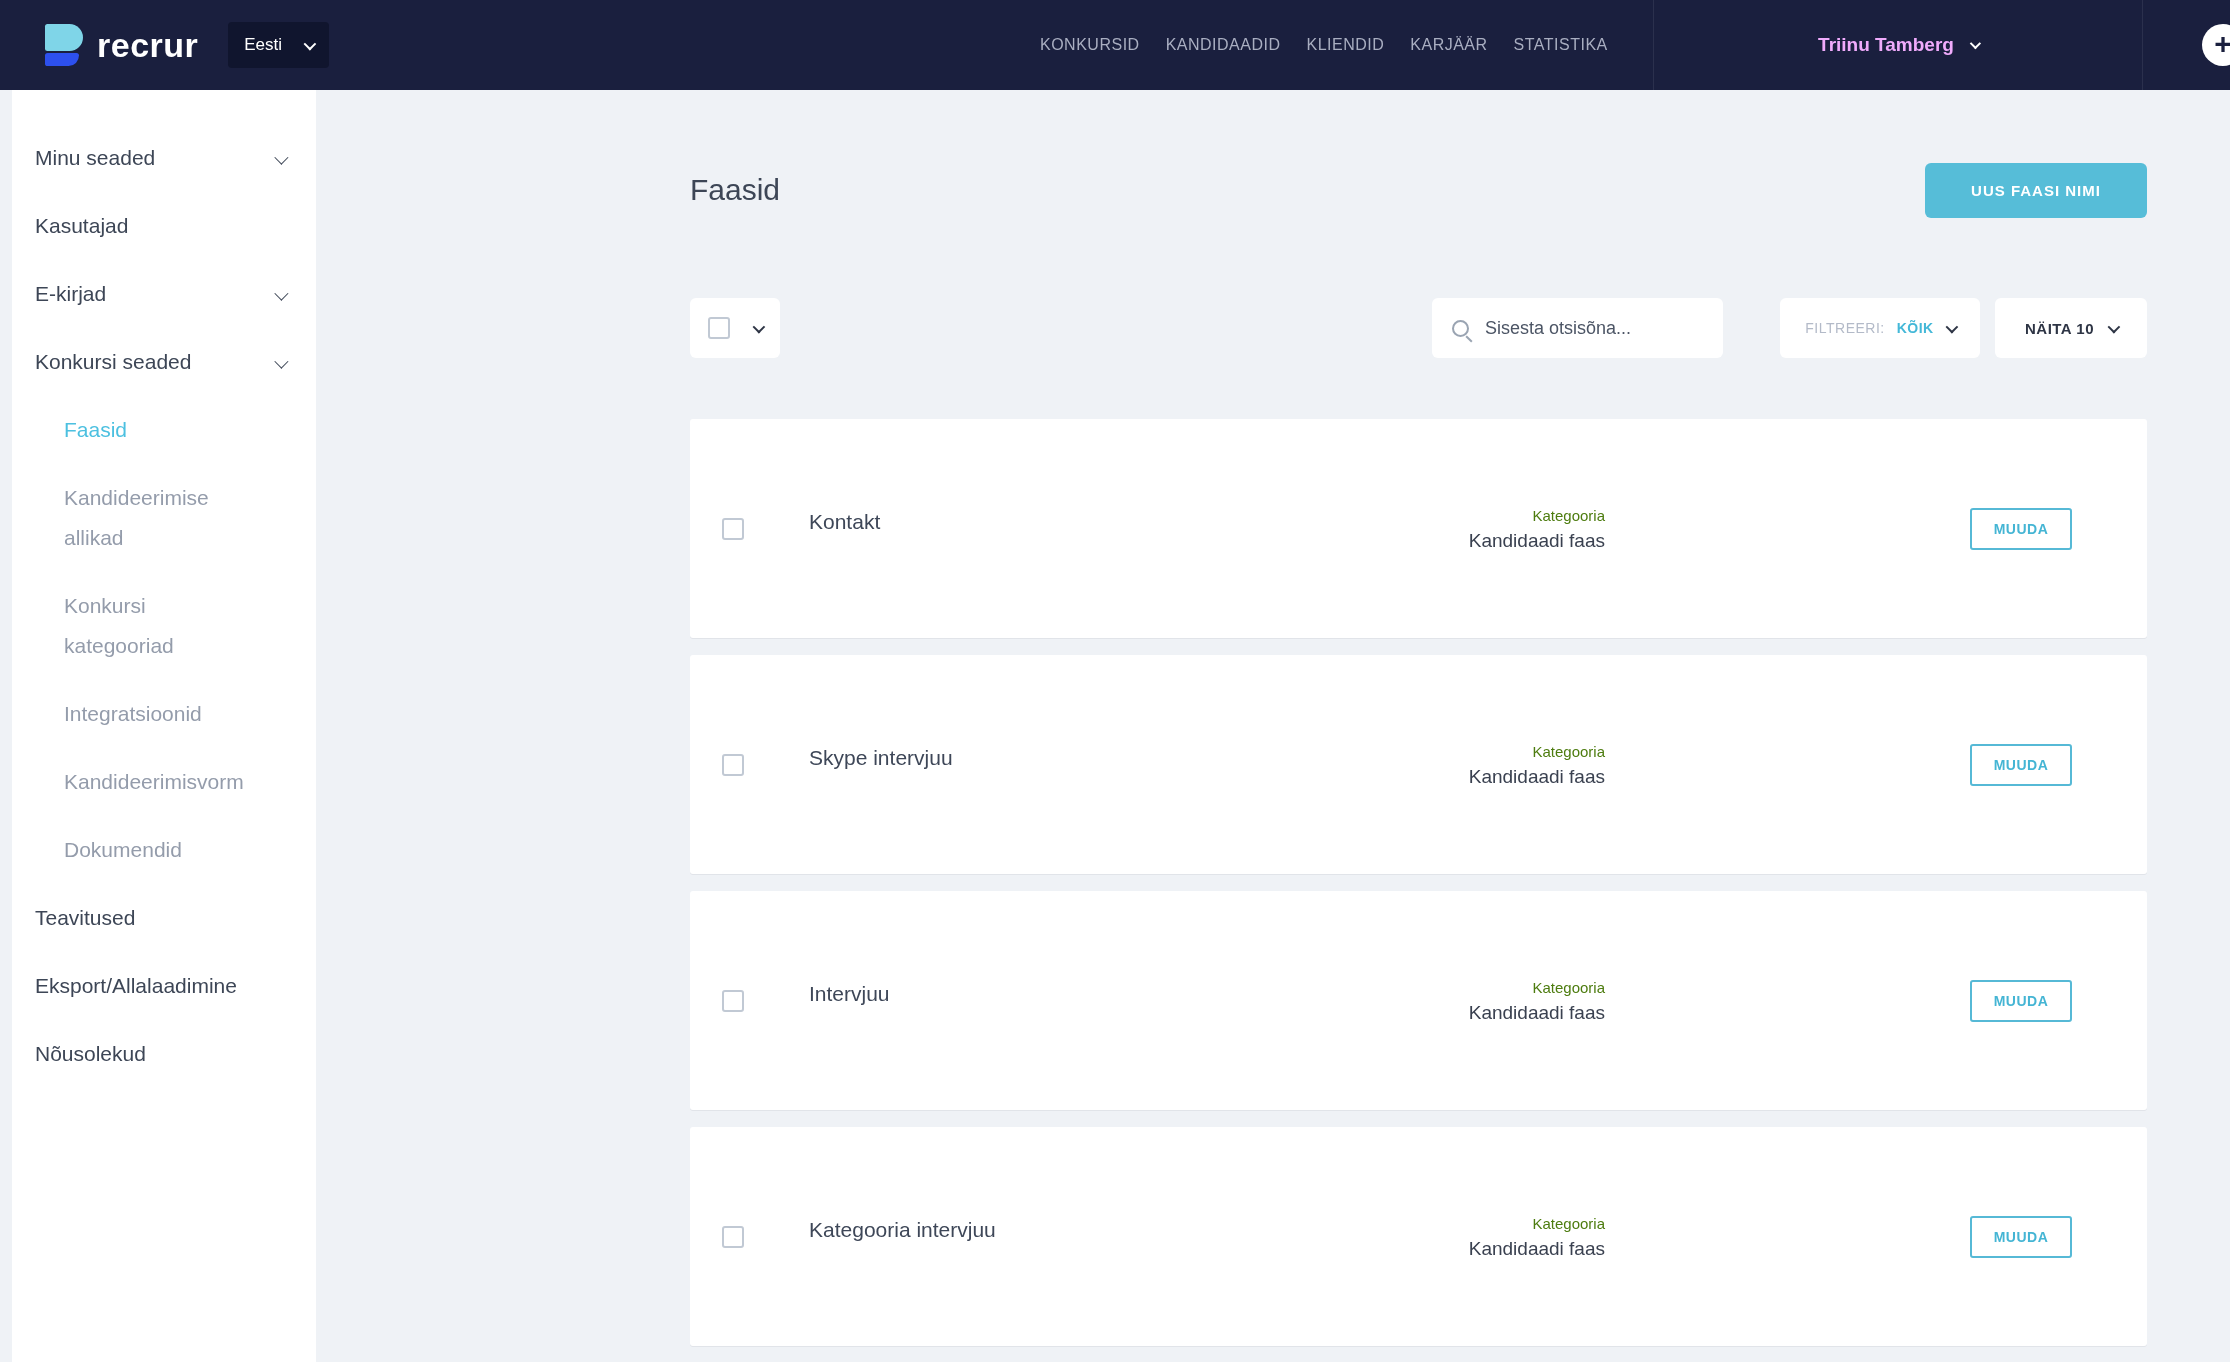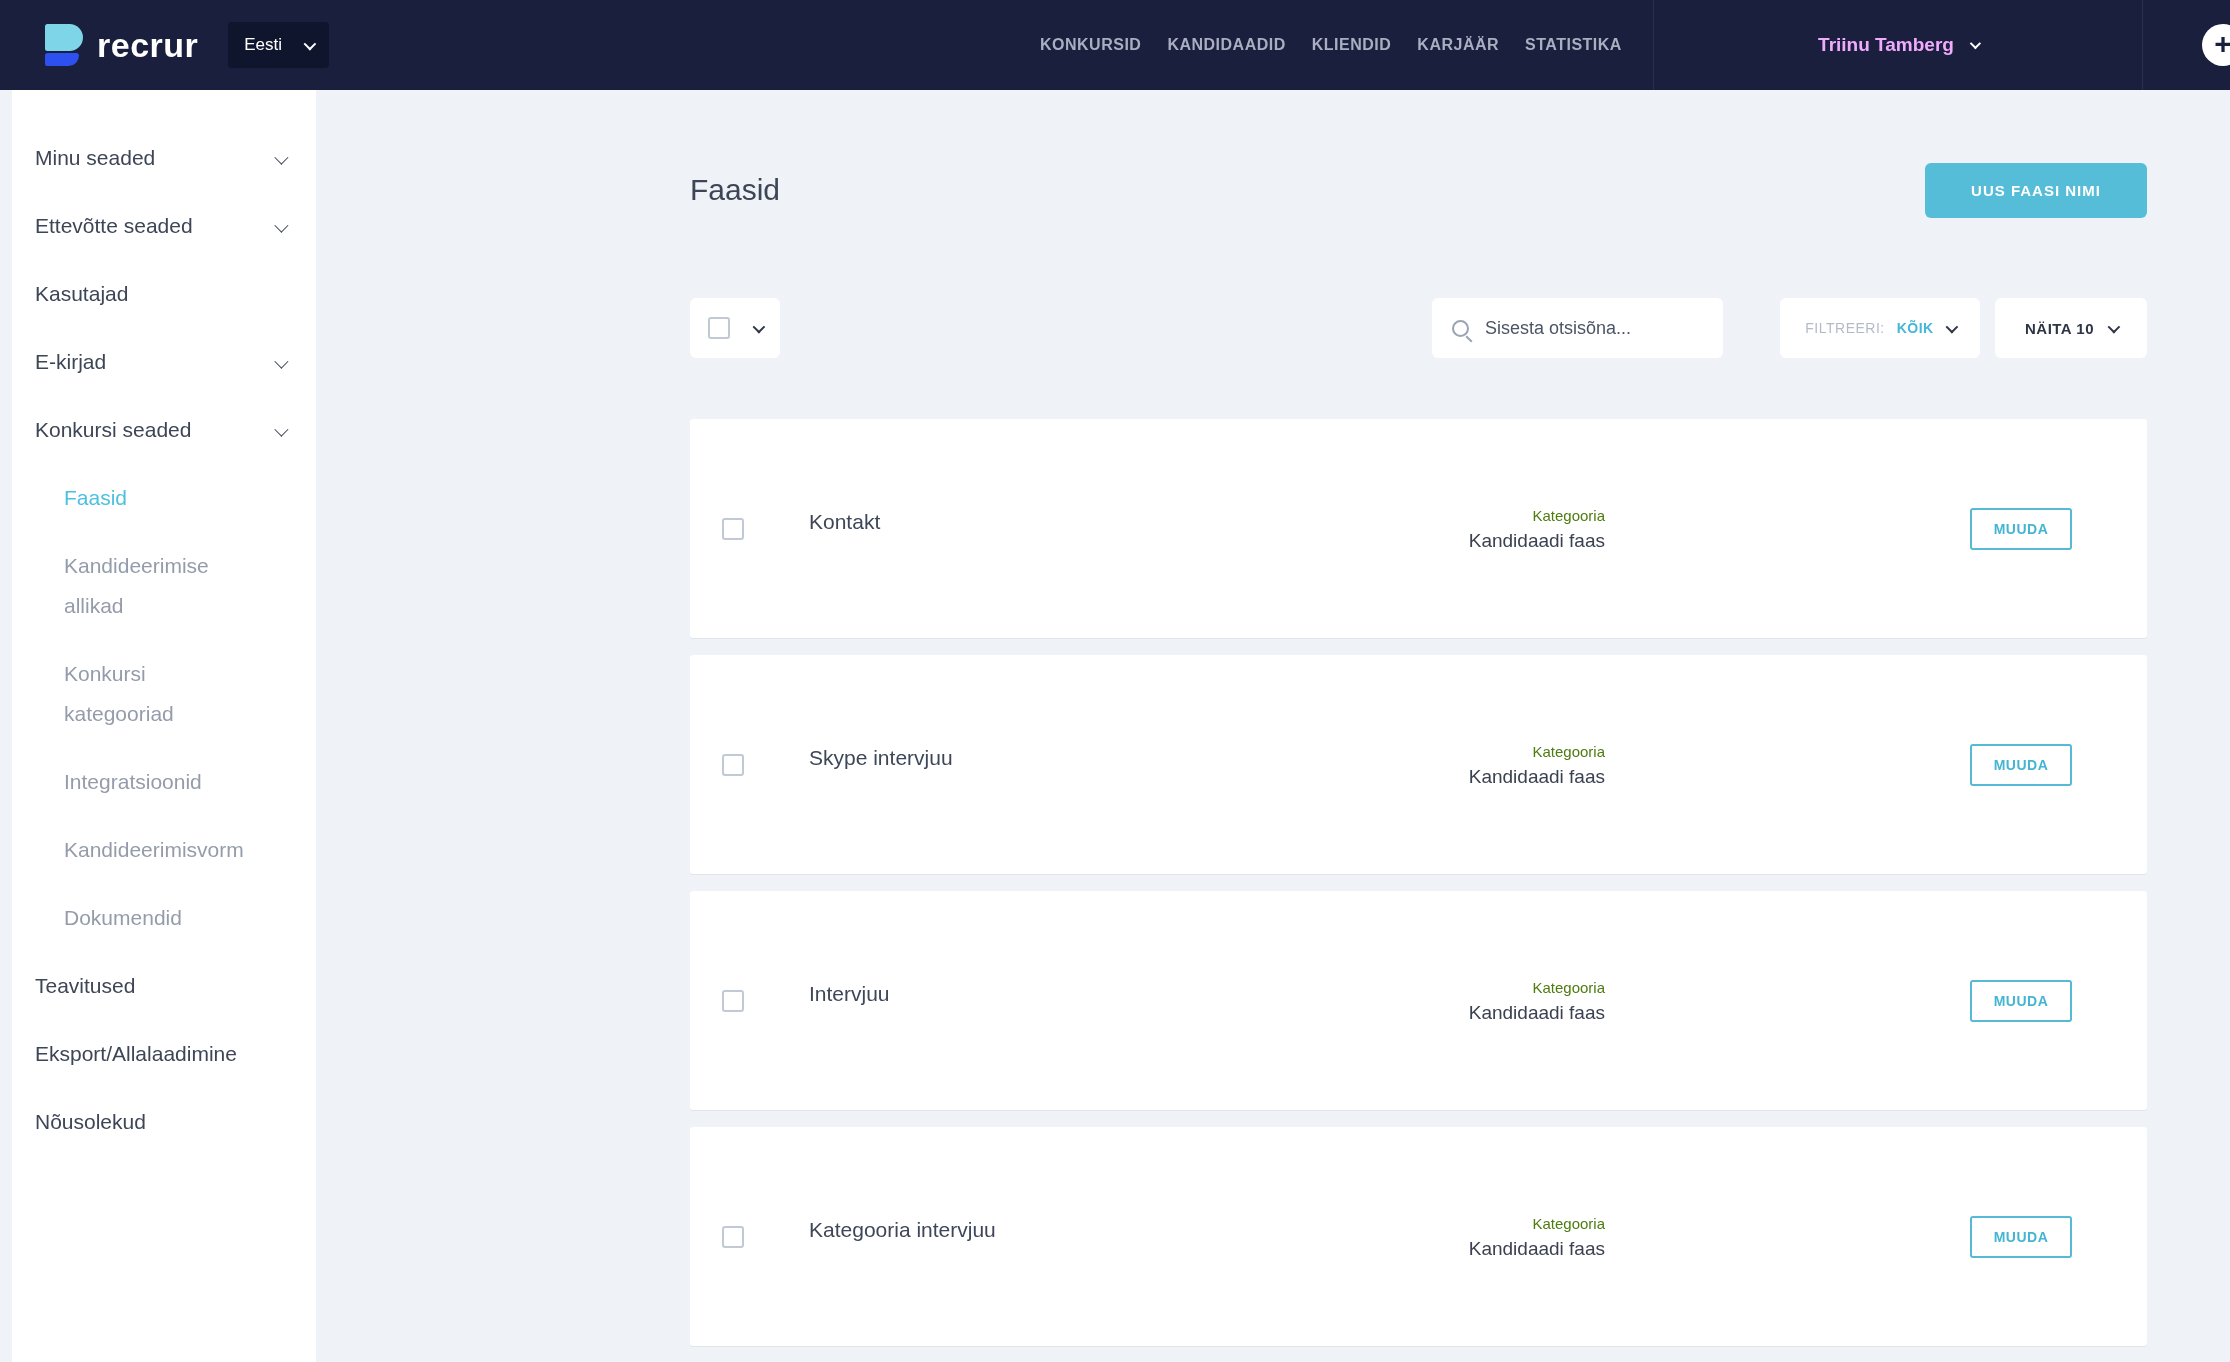--- a/index.html
+++ b/index.html
@@ -17,21 +17,21 @@
   .header{position:absolute;top:0;left:0;width:2230px;height:90px;background:var(--navy);display:flex;align-items:center;z-index:5;}
   .logo{display:flex;align-items:center;margin-left:45px;}
   .logo-mark{width:38px;height:42px;position:relative;margin-right:14px;}
   .logo-mark .top{position:absolute;top:0;left:0;width:38px;height:27px;background:#7fd5e8;border-radius:3px 16px 16px 3px;}
   .logo-mark .bot{position:absolute;bottom:0;left:0;width:34px;height:13px;background:#2d50ee;border-radius:3px 3px 12px 3px;}
   .logo-text{color:#fff;font-size:34px;font-weight:bold;letter-spacing:0.5px;}
   .lang{margin-left:30px;height:46px;min-width:96px;background:#10152e;border-radius:4px;display:flex;align-items:center;justify-content:space-between;padding:0 16px 0 16px;cursor:pointer;}
   .lang-label{color:#fff;font-size:17px;margin-right:22px;}
   .chev{display:inline-block;width:9px;height:9px;border-right:2px solid currentColor;border-bottom:2px solid currentColor;transform:rotate(45deg) translateY(-2px);}
   .lang .chev{color:#fff;}
-  .topnav{position:absolute;left:1040px;top:50%;transform:translateY(-50%);display:flex;gap:26px;font-weight:bold;}
+  .topnav{position:absolute;left:1040px;top:50%;transform:translateY(-50%);display:flex;gap:26px;}
   .topnav-item{color:#a9aec1;font-size:16px;letter-spacing:0.5px;cursor:pointer;white-space:nowrap;}
   .user-sec{position:absolute;left:1653px;top:0;width:490px;height:90px;border-left:1px solid rgba(255,255,255,0.08);border-right:1px solid rgba(255,255,255,0.08);display:flex;align-items:center;justify-content:center;cursor:pointer;}
   .user-name{color:#f0abfc;font-size:19px;font-weight:bold;margin-right:16px;}
   .user-sec .chev{color:#fff;width:8px;height:8px;}
   .plus-btn{position:absolute;right:-14px;top:50%;transform:translateY(-50%);width:42px;height:42px;background:#fff;border-radius:50%;display:flex;align-items:center;justify-content:center;cursor:pointer;}
   .plus-glyph{color:var(--navy);font-size:30px;font-weight:bold;line-height:1;margin-top:-3px;}
 
   
   .sidebar{position:absolute;top:90px;left:12px;width:316px;height:1272px;background:#fff;border-right:1px solid #e9ecf0;padding-top:48px;}
   .side-item{display:flex;align-items:flex-start;justify-content:space-between;padding:0 42px 0 23px;margin-bottom:28px;cursor:pointer;}
@@ -104,24 +104,20 @@
   <div class="plus-btn">
     <span class="plus-glyph">+</span>
   </div>
 </div>
 
 <div class="sidebar">
     <div class="side-item">
     <span class="side-label">Minu seaded</span>
     <span class="chev"></span>
   </div>
-    <div class="side-item">
-    <span class="side-label">Ettevõtte seaded</span>
-    <span class="chev"></span>
-  </div>
     <div class="side-item nochev">
     <span class="side-label">Kasutajad</span>
 
   </div>
     <div class="side-item">
     <span class="side-label">E-kirjad</span>
     <span class="chev"></span>
   </div>
     <div class="side-item">
     <span class="side-label">Konkursi seaded</span>

